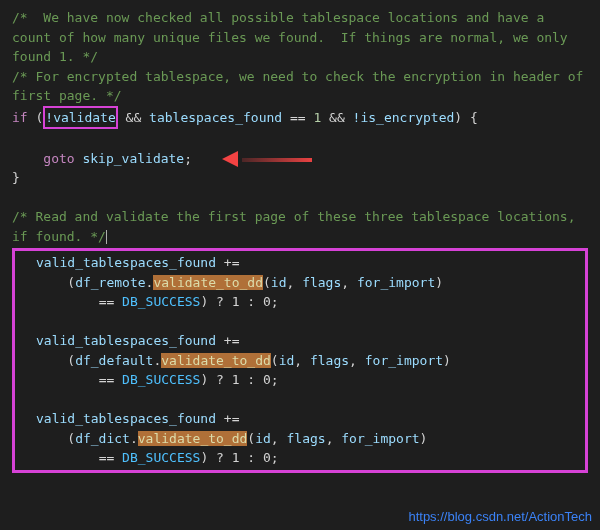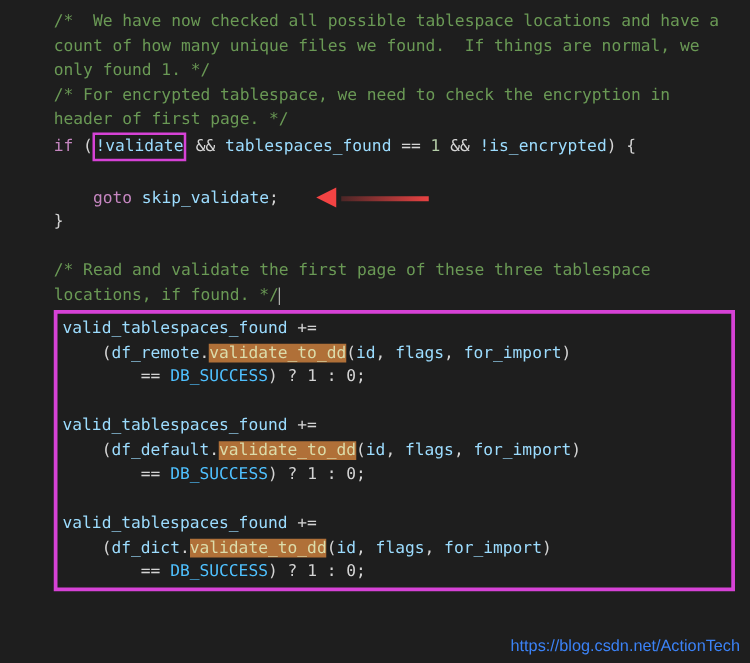--- a/index.html
+++ b/index.html
@@ -8,37 +8,37 @@
     font-family: Consolas, "Courier New", monospace;
     font-size: 13px;
     line-height: 1.5;
     color: #d4d4d4;
     width: 600px;
     height: 530px;
     overflow: hidden;
     padding: 8px 12px;
     position: relative;
   }
-  pre { white-space: pre-wrap; word-wrap: break-word; margin-left: 31px; }
+  pre { white-space: pre-wrap; word-wrap: break-word; }
   .comment { color: #6a9955; }
   .keyword { color: #c586c0; }
   .ident   { color: #9cdcfe; }
   .func    { color: #dcdcaa; }
   .number  { color: #b5cea8; }
   .const   { color: #4fc1ff; }
   .punct   { color: #d4d4d4; }
   .sel-bg  { background: #b07038; }
   .highlight-box1 {
     border: 2px solid #d642d6;
     display: inline-block;
     padding: 0 0px;
   }
   .big-box {
     border: 3px solid #d642d6;
-    padding: 2px 4px;
+    padding: 2px 21px;
     margin-top: 2px;
   }
   .cursor {
     display:inline-block;
     width:1px;
     height:14px;
     background:#aeafad;
     vertical-align:text-bottom;
   }
   .arrow-wrap {

